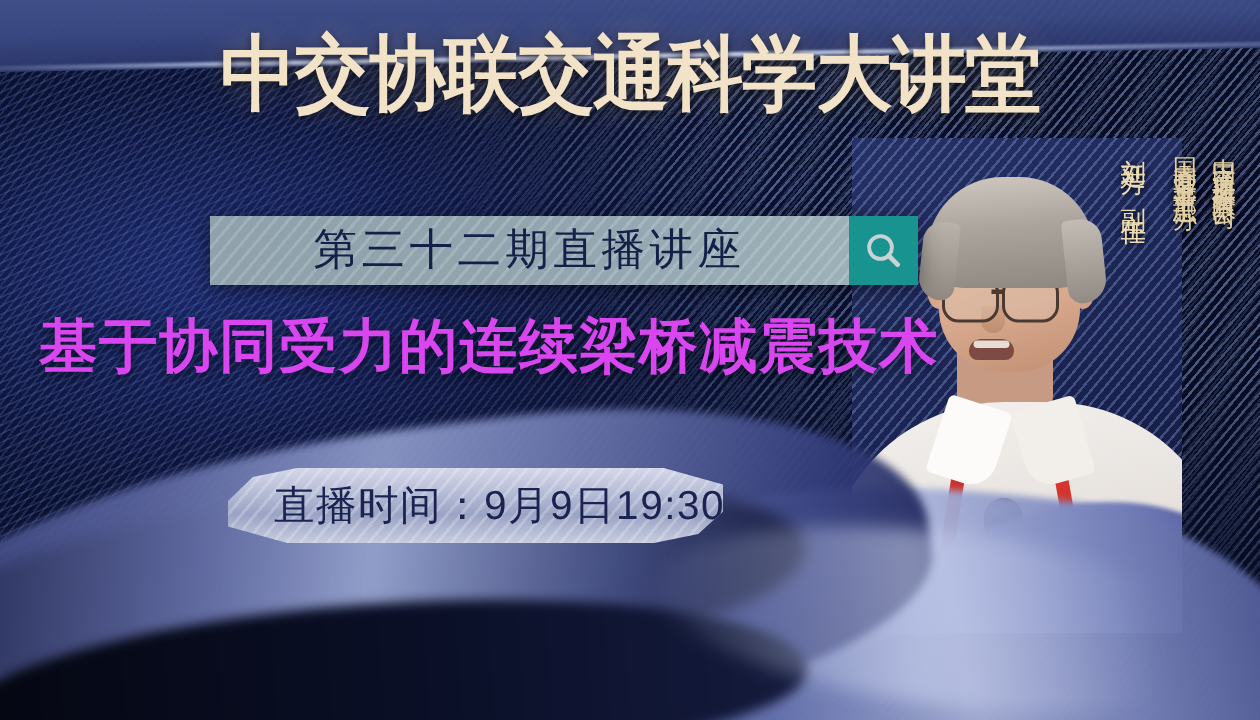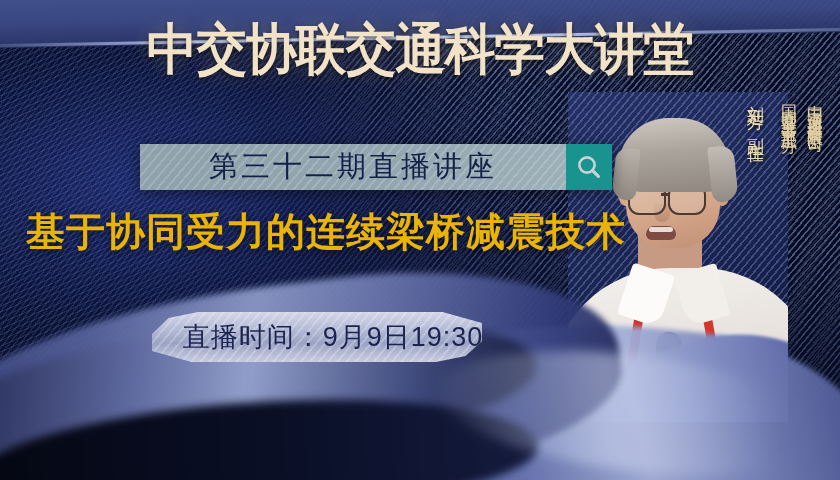--- a/index.html
+++ b/index.html
@@ -319,21 +319,21 @@
   .subbar-icon svg { display:block; }
 
   
   .headline {
     position: absolute;
     left: 26px; top: 208px;
     font-size: 39px;
     line-height: 48px;
     font-weight: 700;
     letter-spacing: 1px;
-    color: #eab308;
+    color: #d946ef;
     white-space: nowrap;
     text-shadow: 0 2px 8px rgba(0,0,0,.6);
   }
 
   
   .timepill {
     position: absolute;
     left: 152px; top: 312px;
     width: 330px; height: 50px;
     display: flex; align-items: center; justify-content: center;

